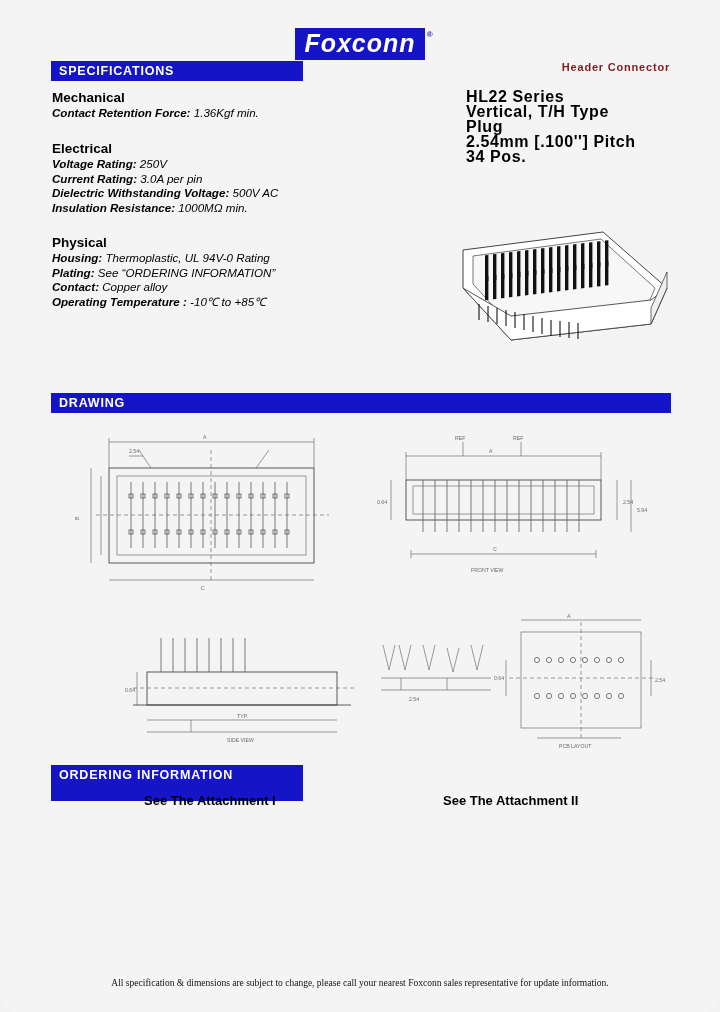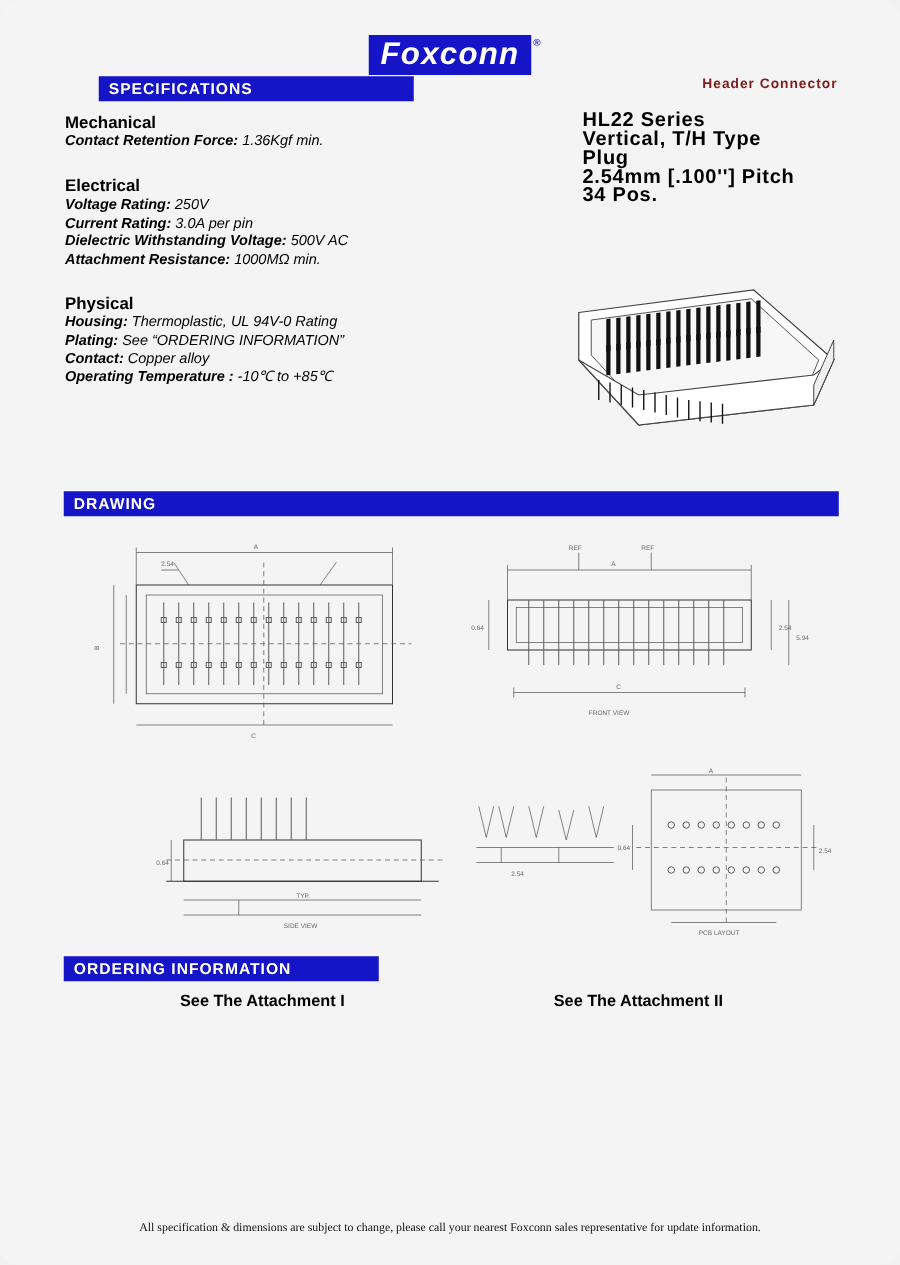--- a/index.html
+++ b/index.html
@@ -55,23 +55,23 @@
   .bar {
     position: absolute;
     background: #1515c7;
     color: #ffffff;
     font-weight: bold;
     font-size: 12.5px;
     letter-spacing: .8px;
     padding: 3px 8px 4px 8px;
     box-sizing: border-box;
   }
-  #spec-bar { left: 51px; top: 61px; width: 252px; height: 20px; margin-left: 28px; }
+  #spec-bar { left: 51px; top: 61px; width: 252px; height: 20px; }
   #drawing-bar { left: 51px; top: 393px; width: 620px; height: 20px; }
-  #order-bar { left: 51px; top: 765px; width: 252px; height: 20px; }
+  #order-bar { left: 51px; top: 765px; width: 252px; height: 36px; }
 
   
   .spec-block { position: absolute; left: 52px; width: 350px; }
   .grp-title {
     font-weight: bold;
     font-size: 13.5px;
     color: #000;
     margin: 0 0 1px 0;
   }
   .spec-line {
@@ -195,21 +195,21 @@
     </div>
     <div class="spec-line">
       <b>Current Rating:</b>
       <span>3.0A per pin</span>
     </div>
     <div class="spec-line">
       <b>Dielectric Withstanding Voltage:</b>
       <span>500V AC</span>
     </div>
     <div class="spec-line">
-      <b>Attachment Resistance:</b>
+      <b>Insulation Resistance:</b>
       <span>1000MΩ min.</span>
     </div>
   </div>
 
   <div class="spec-block" id="phys">
     <div class="grp-title">Physical</div>
     <div class="spec-line">
       <b>Housing:</b>
       <span>Thermoplastic, UL 94V-0 Rating</span>
     </div>

